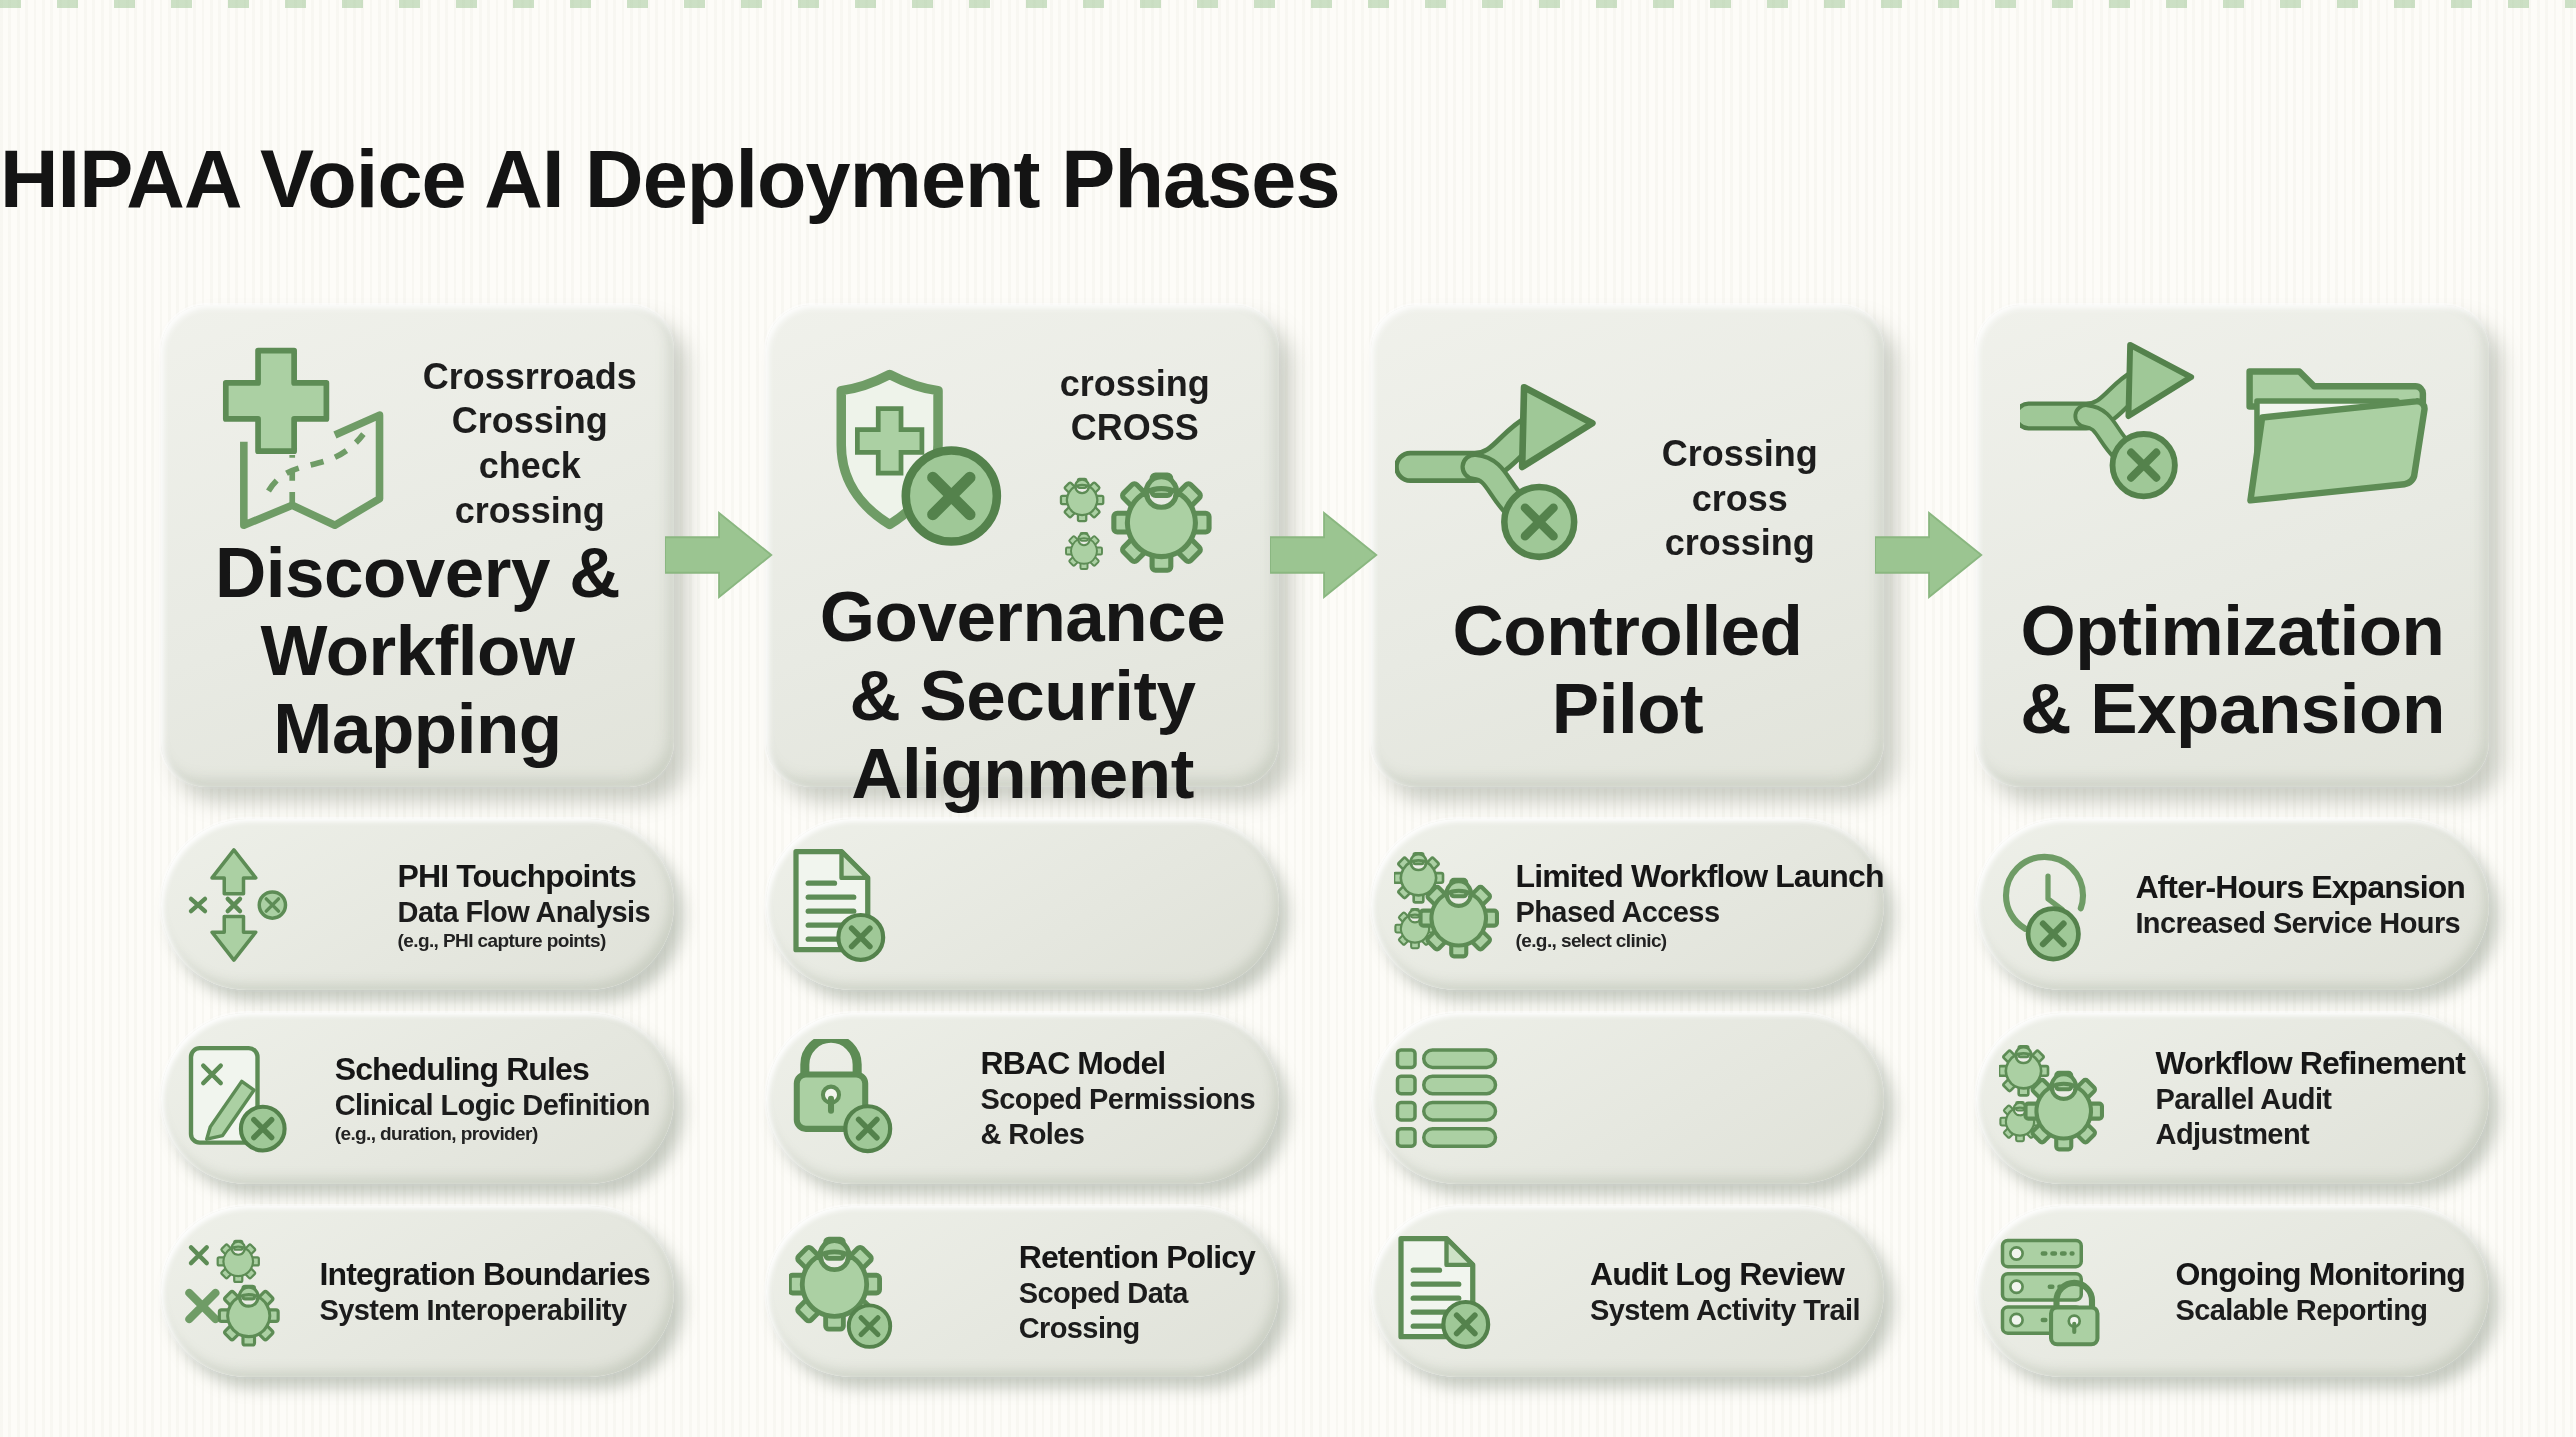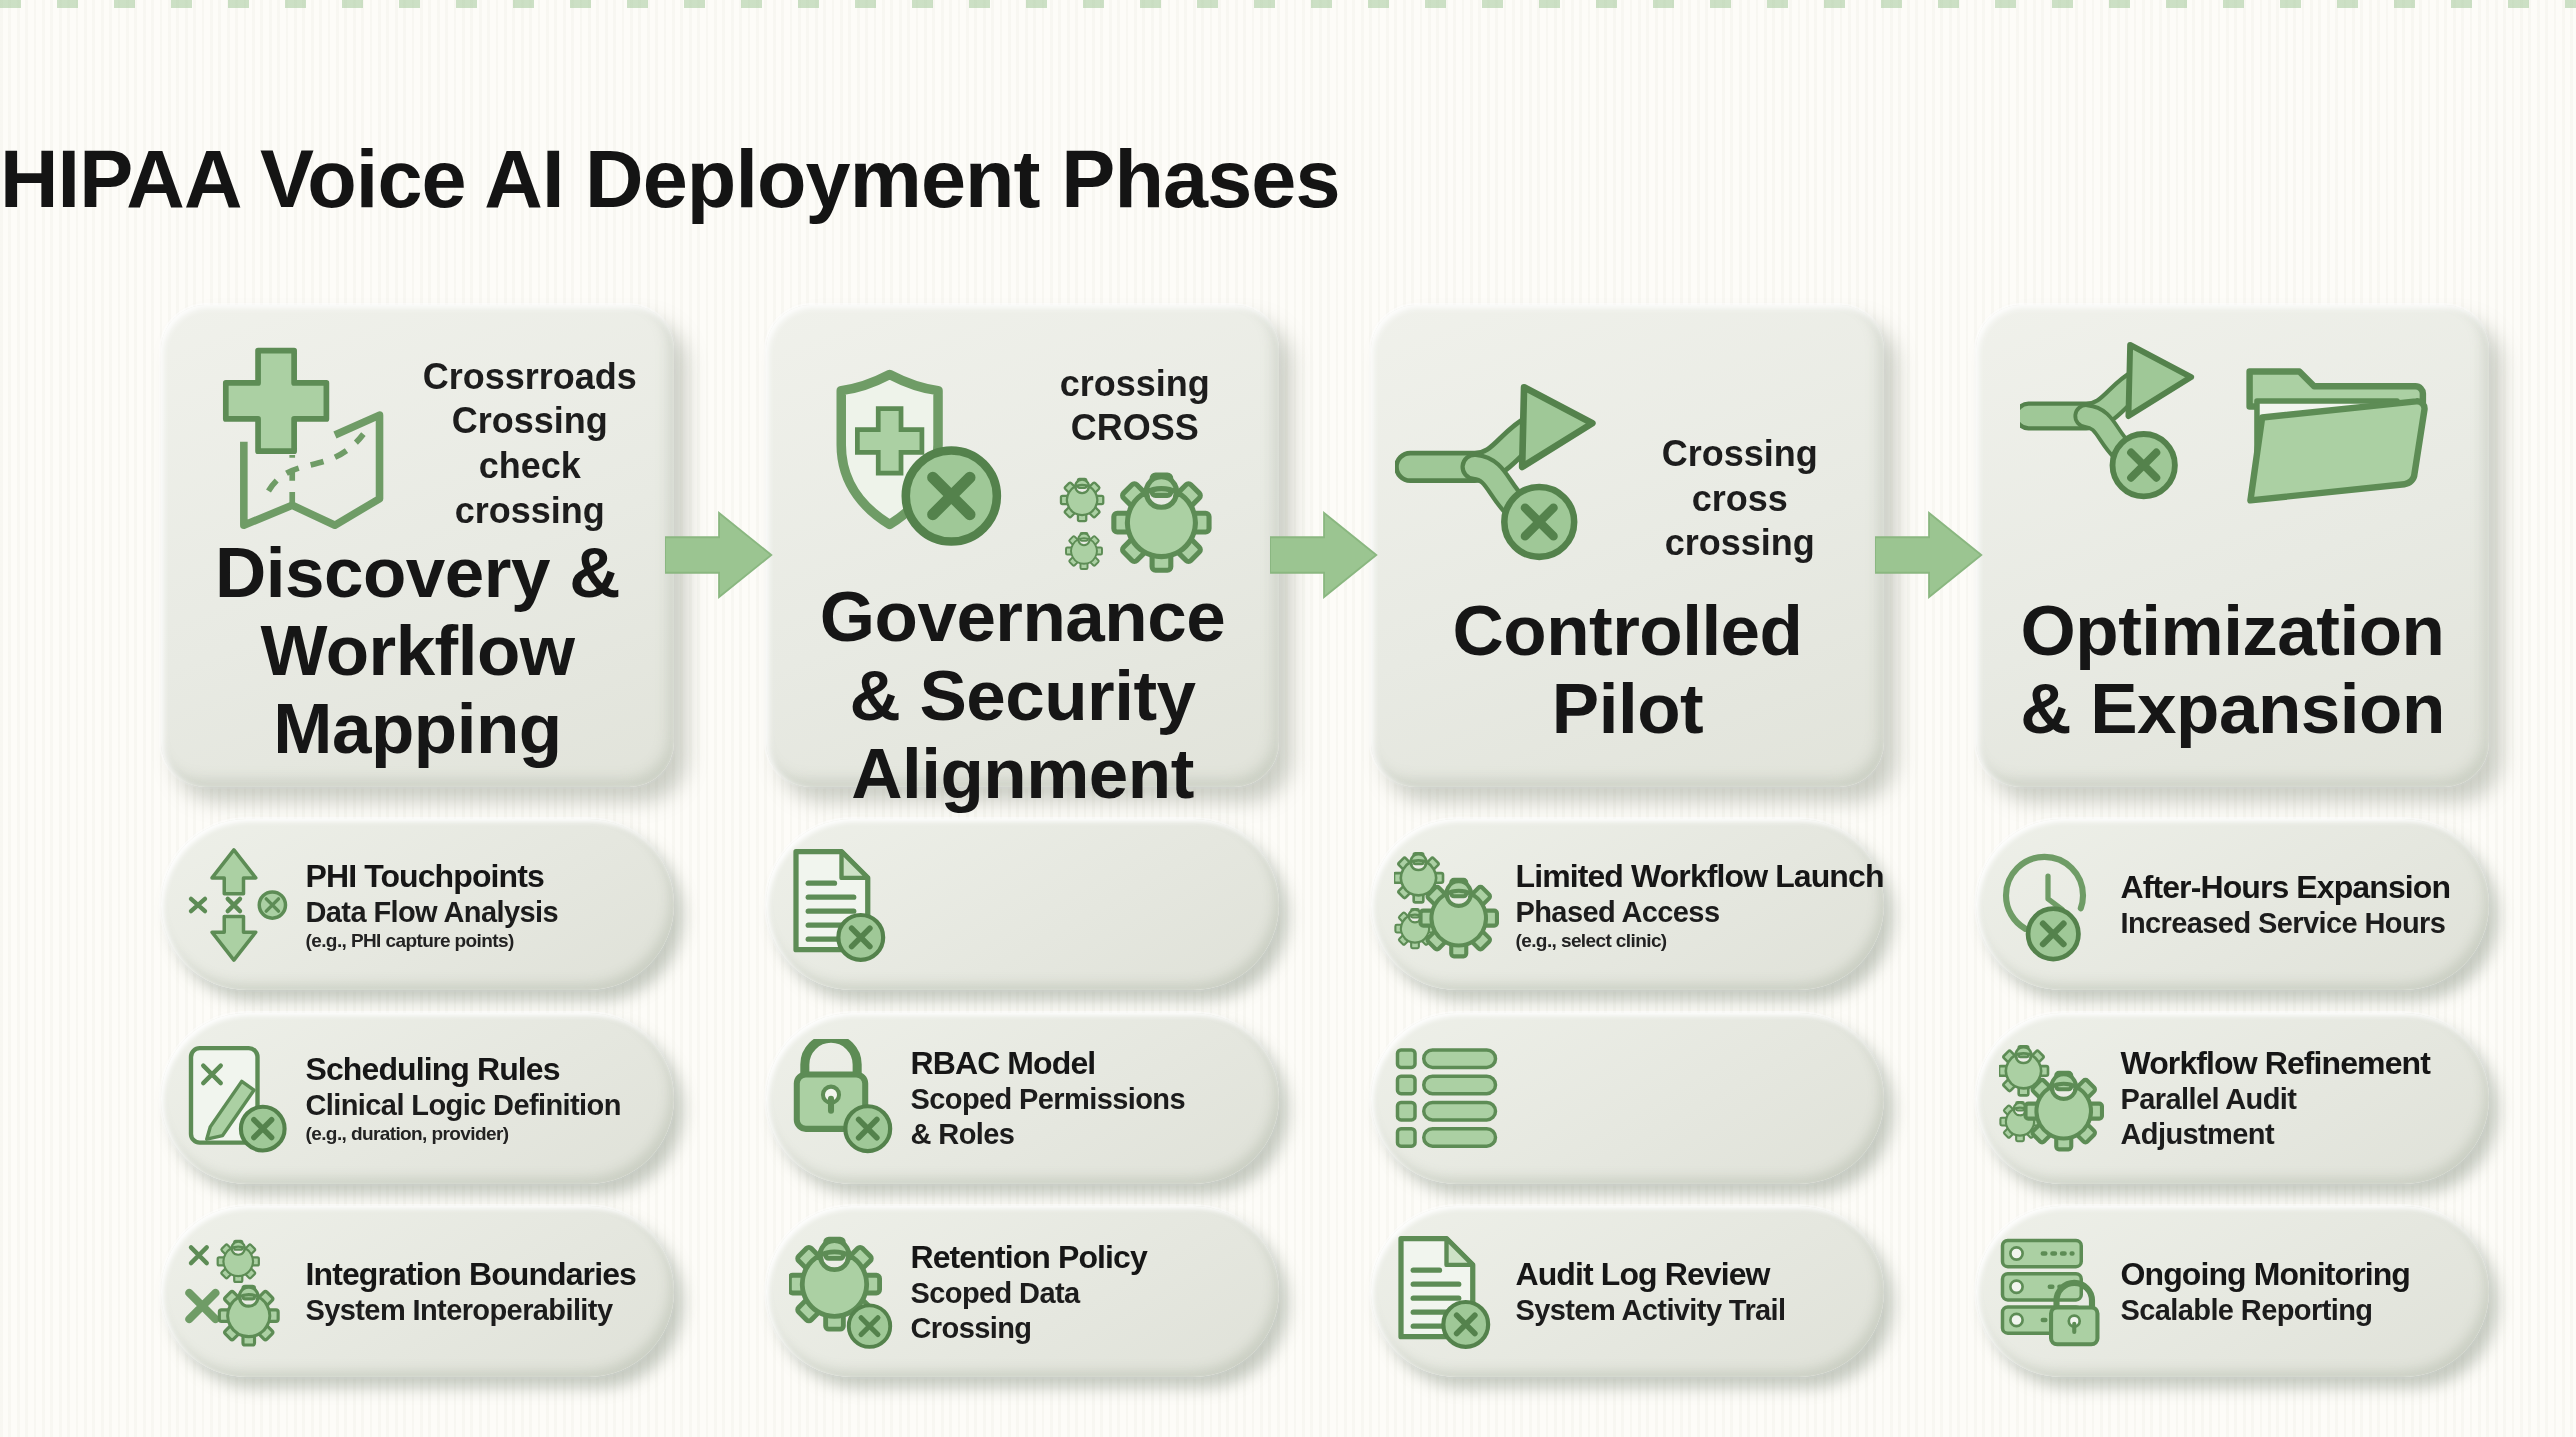--- a/index.html
+++ b/index.html
@@ -47,20 +47,21 @@
     letter-spacing:-0.5px;white-space:pre-line;padding:0 9.4px 39px;color:#161616;
   }
   .pill{
     height:171px;border-radius:94px;display:flex;align-items:center;
     padding:0 24px 0 22.5px;gap:17px;
     background:linear-gradient(150deg,#eef0e9 0%,#e5e7df 60%,#dfe1d8 100%);
     box-shadow:9.4px 11.2px 15px rgba(125,135,118,.42),
       inset 2.8px 2.8px 5.6px rgba(255,255,255,.95),
       inset -4.7px -6.6px 10.3px rgba(140,150,133,.25),
       0 0 0 1.9px rgba(255,255,255,.5);
+    justify-content:space-between;
   }
   .pill{margin-top:22.5px;}
   .pill.first{margin-top:32px;}
   .picon{width:105px;height:118px;flex:none;}
   .pill-text{display:flex;flex-direction:column;justify-content:center;min-width:0;}
   .pill-text span{white-space:nowrap;}
   .pill-text span:empty{display:none;}
   .l1{font-size:32px;font-weight:700;letter-spacing:-0.9px;line-height:1.2;color:#161616;}
   .l2{font-size:29px;font-weight:600;letter-spacing:-0.6px;line-height:1.2;color:#1c1c1c;}
   .l3{font-size:19px;font-weight:700;letter-spacing:-0.6px;line-height:1.2;color:#222;}

